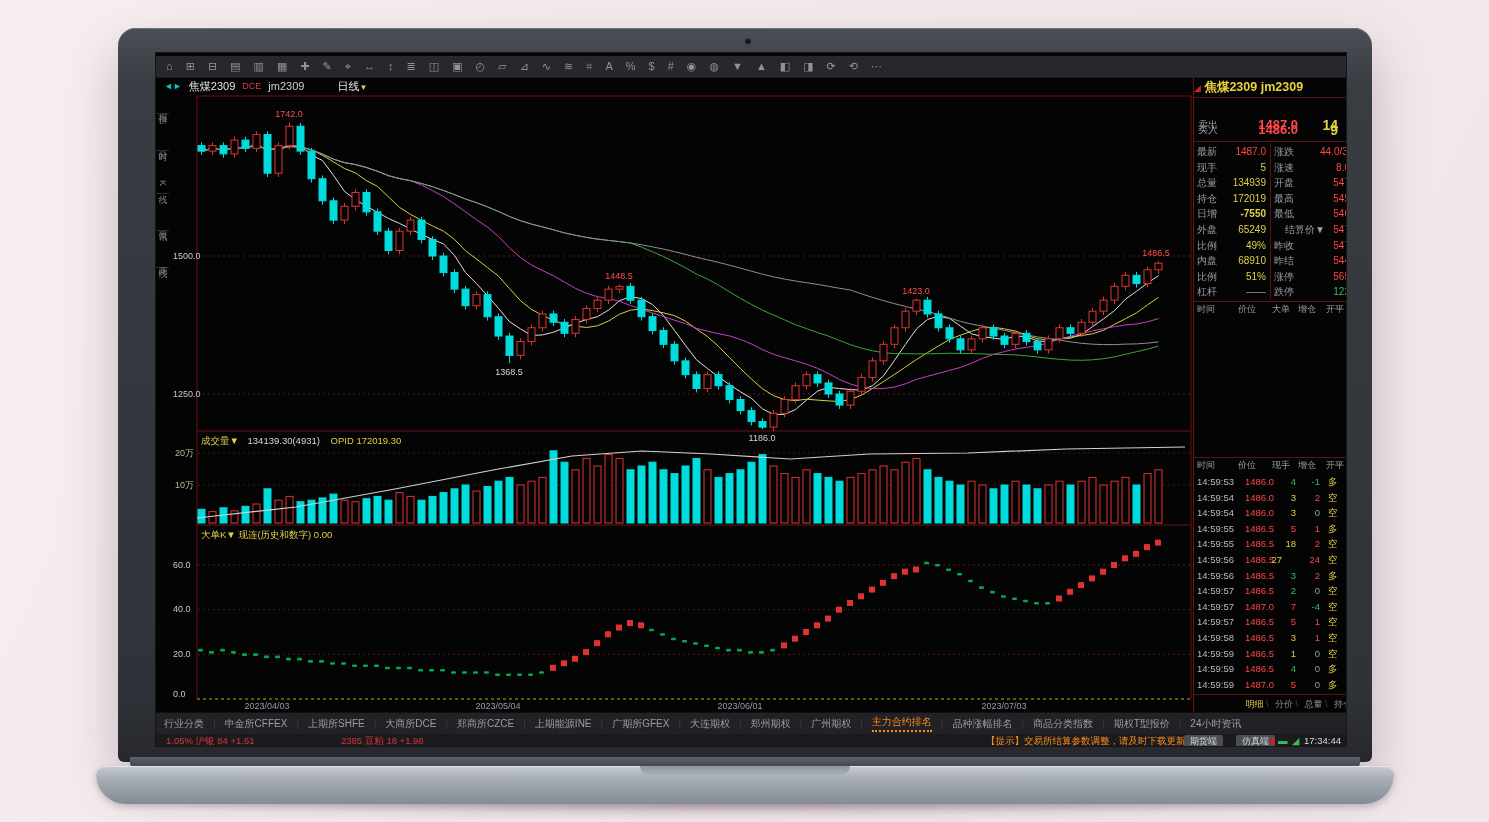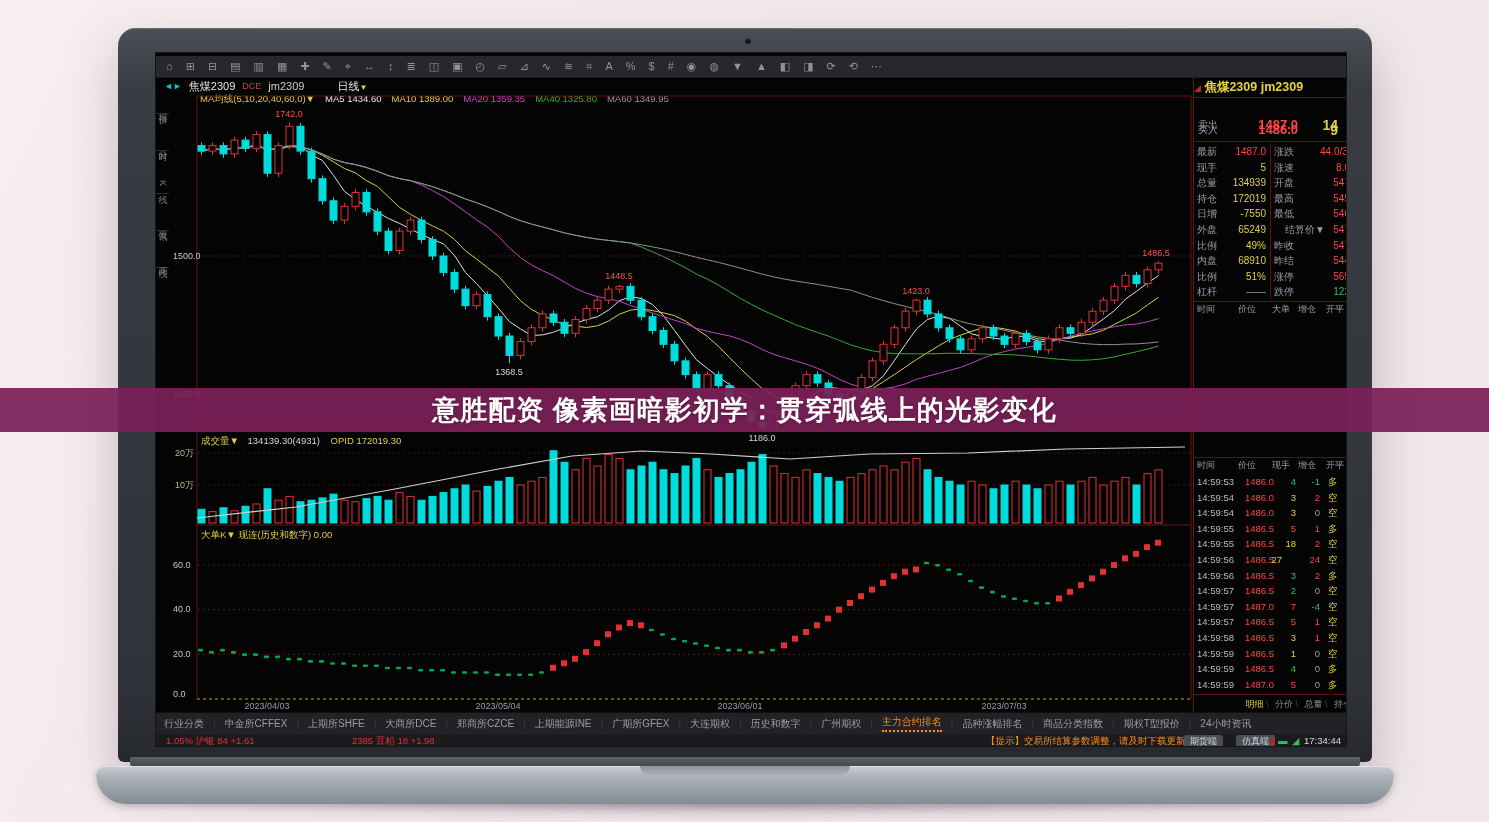--- a/index.html
+++ b/index.html
@@ -125,28 +125,20 @@
         <span class="vtab">画线</span>
       </div>
 
     <div class="titlerow">
       <span style="color:#00c8c8;font-size:9px;">◄►</span>
       <span>焦煤2309</span>
       <span style="color:#d04040;font-size:9px;">DCE</span>
       <span style="color:#cfcfcf;">jm2309</span>
       <span style="margin-left:26px;text-align:right;"><span>日线</span><span style="color:#e0d048;font-size:8px;">▼</span></span>
     </div>
-    <div class="marow" id="marow">
-        <span style="color: rgb(224, 208, 72);">MA均线(5,10,20,40,60,0)▼</span>
-        <span style="color: rgb(232, 232, 232);">MA5 1434.60</span>
-        <span style="color: rgb(224, 208, 72);">MA10 1389.00</span>
-        <span style="color: rgb(208, 72, 208);">MA20 1359.35</span>
-        <span style="color: rgb(56, 176, 56);">MA40 1325.80</span>
-        <span style="color: rgb(154, 154, 154);">MA60 1349.95</span>
-      </div>
 
     <svg id="chart" style="position:absolute;left:15px;top:42px;" width="1022" height="616" viewBox="0 0 1022 616">
         <g>
           <line x1="26" y1="1" x2="26" y2="604" stroke="#6b1212" stroke-width="1"></line>
           <line x1="1020" y1="1" x2="1020" y2="604" stroke="#6b1212" stroke-width="1"></line>
           <line x1="26" y1="1" x2="1020" y2="1" stroke="#6b1212" stroke-width="1"></line>
           <line x1="26" y1="336" x2="1020" y2="336" stroke="#6b1212" stroke-width="1"></line>
           <line x1="26" y1="430" x2="1020" y2="430" stroke="#6b1212" stroke-width="1"></line>
           <line x1="26" y1="604" x2="1020" y2="604" stroke="#c0aa00" stroke-width="1" stroke-dasharray="3,3"></line>
           <line x1="27" y1="161" x2="1019" y2="161" stroke="#5c1616" stroke-dasharray="2,3"></line>
@@ -590,21 +582,21 @@
           <span class="qv" style="left:126px;width:30px;color:#ff4545;">547</span>
         </div>
         <div class="qrow" style="top: 113.8px;">
           <span class="ql" style="left:3px;">持仓</span>
           <span class="qv" style="left:26px;width:46px;color:#e0d048;">172019</span>
           <span class="ql" style="left:80px;">最高</span>
           <span class="qv" style="left:126px;width:30px;color:#ff4545;">545</span>
         </div>
         <div class="qrow" style="top: 129.4px;">
           <span class="ql" style="left:3px;">日增</span>
-          <span class="qv" style="left:26px;width:46px;color:#e0d048;">-7550</span>
+          <span class="qv" style="left:26px;width:46px;color:#e0d048;font-weight:bold;">-7550</span>
           <span class="ql" style="left:80px;">最低</span>
           <span class="qv" style="left:126px;width:30px;color:#ff4545;">546</span>
         </div>
         <div class="qrow" style="top: 145px;">
           <span class="ql" style="left:3px;">外盘</span>
           <span class="qv" style="left:26px;width:46px;color:#e0d048;">65249</span>
           <span class="ql" style="left:91px;">结算价▼</span>
           <span class="qv" style="left:126px;width:30px;color:#ff4545;">547</span>
         </div>
         <div class="qrow" style="top: 160.6px;">
@@ -757,43 +749,40 @@
         <span class="btab">大商所DCE</span>
         <span class="bsep">|</span>
         <span class="btab">郑商所CZCE</span>
         <span class="bsep">|</span>
         <span class="btab">上期能源INE</span>
         <span class="bsep">|</span>
         <span class="btab">广期所GFEX</span>
         <span class="bsep">|</span>
         <span class="btab">大连期权</span>
         <span class="bsep">|</span>
-        <span class="btab">历史和数字</span>
+        <span class="btab">郑州期权</span>
         <span class="bsep">|</span>
         <span class="btab">广州期权</span>
         <span class="bsep">|</span>
         <span class="btab active">主力合约排名</span>
         <span class="bsep">|</span>
         <span class="btab">品种涨幅排名</span>
         <span class="bsep">|</span>
         <span class="btab">商品分类指数</span>
         <span class="bsep">|</span>
         <span class="btab">期权T型报价</span>
         <span class="bsep">|</span>
         <span class="btab">24小时资讯</span>
       </div>
     <div class="statusbar" id="statusbar">
         <span style="position:absolute;left:10px;color:#e03232;">1.05% 沪银 84 +1.61</span>
-        <span style="position:absolute;left:196px;color:#e03232;">2385 豆粕 18 +1.98</span>
+        <span style="position:absolute;left:185px;color:#e03232;">2385 豆粕 18 +1.98</span>
         <span style="position:absolute;left:830px;color:#ff8c1a;">【提示】交易所结算参数调整，请及时下载更新</span>
         <span class="sbtn" style="left:1028px;">期货端</span>
         <span class="sbtn" style="left:1072px;margin-left:8px;">仿真端</span>
         <span style="position:absolute;left:1114px;color:#d02020;">▮</span>
         <span style="position:absolute;left:1122px;color:#30c060;">▬</span>
         <span style="position:absolute;left:1136px;color:#30c060;">◢</span>
         <span style="position:absolute;left:1148px;color:#d8d8d8;">17:34:44</span>
       </div>
   </div>
 
-  <div class="banner">
-    <span>意胜配资 像素画暗影初学：贯穿弧线上的光影变化</span>
-  </div>
 </div>
 
 </body></html>

